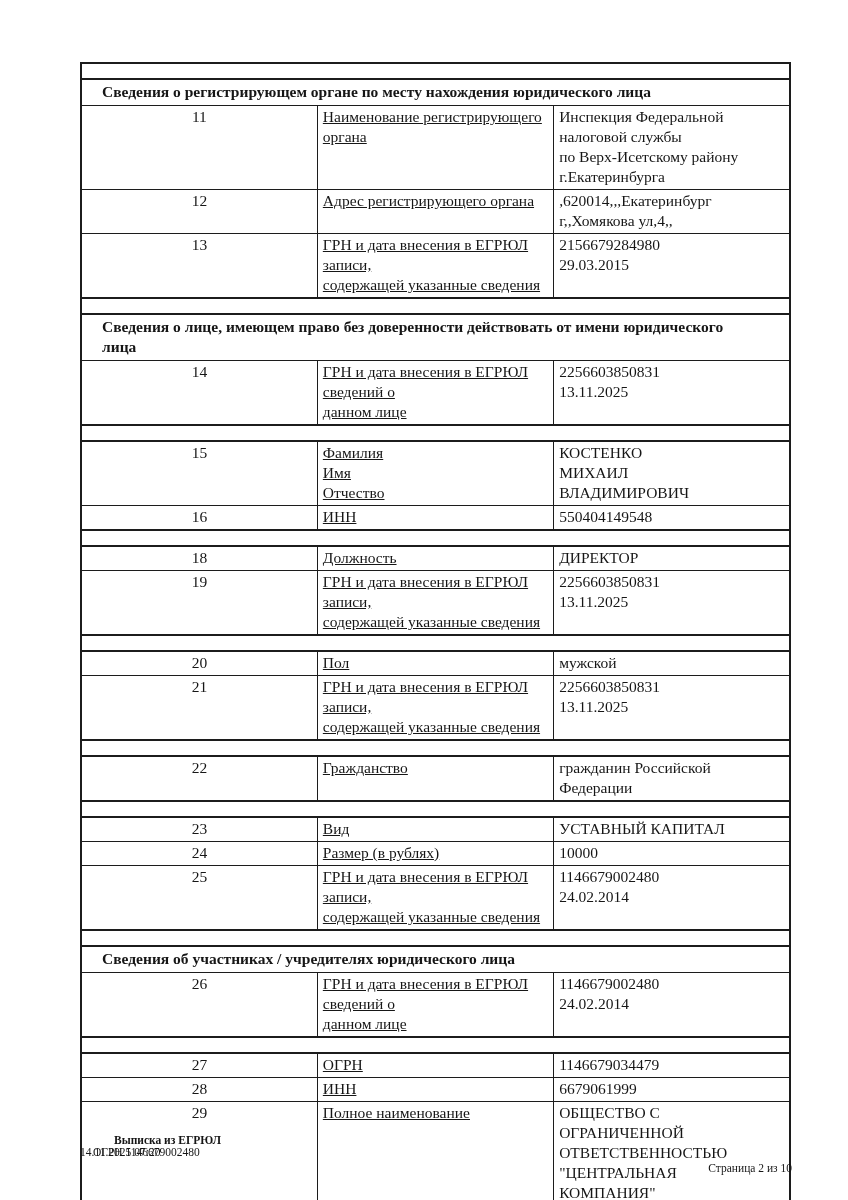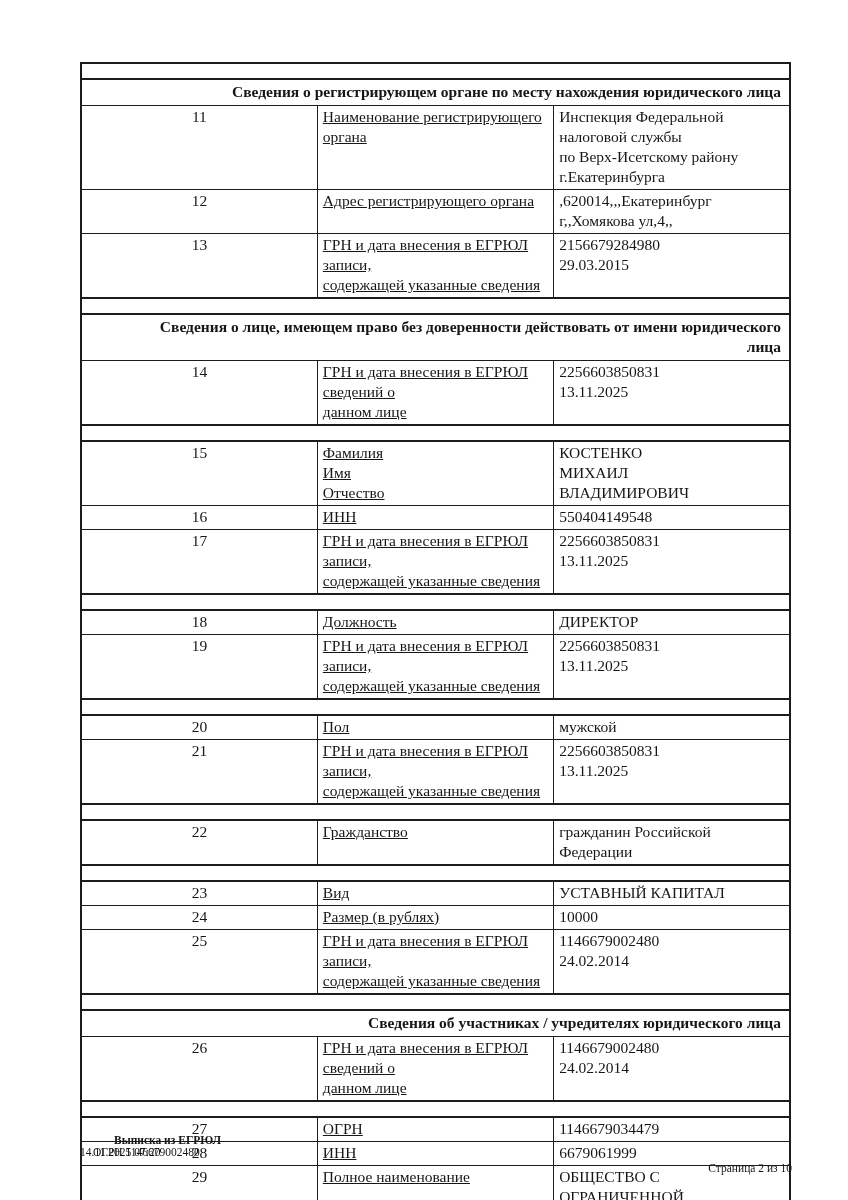--- a/index.html
+++ b/index.html
@@ -24,22 +24,22 @@
     line-height: 20px;
     padding: 1px 5px 2px 5px;
     white-space: pre-line;
     overflow: hidden;
   }
   td.num   { width: 44px;  text-align: center; padding-left: 2px; padding-right: 2px; }
   td.label { width: 322px; text-decoration: underline; }
   td.value { width: 331px; }
   tr.section td {
     font-weight: bold;
-    text-align: right;
-    padding: 2px 8px 3px 8px;
+    text-align: left;
+    padding: 2px 8px 3px 20px;
   }
   tr.spacer td {
     height: 14px;
     padding: 0;
     border-top: 2px solid #1c1c1c;
     border-bottom: 2px solid #1c1c1c;
   }
 
   .footer {
     position: absolute; left: 80px; top: 1134px; width: 712px;
@@ -105,27 +105,20 @@
 Имя
 Отчество</td>
           <td class="value">КОСТЕНКО
 МИХАИЛ
 ВЛАДИМИРОВИЧ</td>
         </tr>
         <tr>
           <td class="num">16</td>
           <td class="label">ИНН</td>
           <td class="value">550404149548</td>
-        </tr>
-        <tr>
-          <td class="num">17</td>
-          <td class="label">ГРН и дата внесения в ЕГРЮЛ записи,
-содержащей указанные сведения</td>
-          <td class="value">2256603850831
-13.11.2025</td>
         </tr>
         <tr class="spacer">
           <td colspan="3"></td>
         </tr>
         <tr>
           <td class="num">18</td>
           <td class="label">Должность</td>
           <td class="value">ДИРЕКТОР</td>
         </tr>
         <tr>

